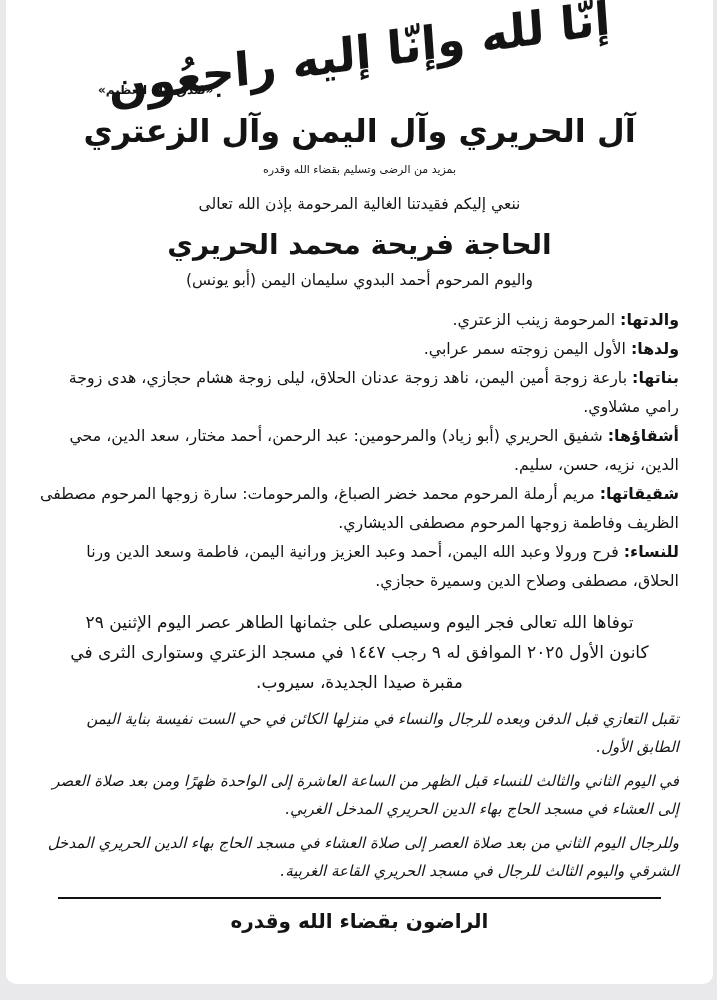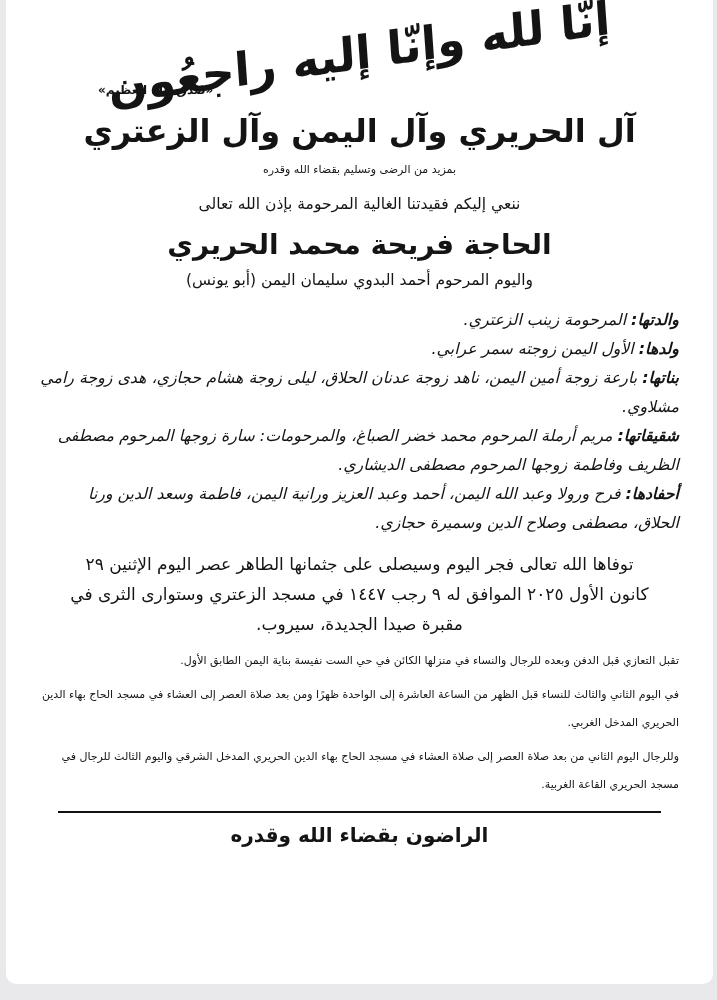--- a/index.html
+++ b/index.html
@@ -69,39 +69,39 @@
     line-height: 1.3;
   }
   .widow-line {
     margin: 6px 0 0 0;
     font-size: 15.5px;
     line-height: 1.4;
   }
   .relatives {
     margin: 14px 0 0 0;
     text-align: right;
-    font-style: italic;
   }
   .relatives p {
     margin: 0;
     font-size: 15.8px;
     line-height: 29px;
   }
   .relatives p b { font-weight: bold; }
   .funeral {
     margin: 12px 26px 0 26px;
     font-size: 17px;
     line-height: 30px;
     text-align: center;
   }
   .condolences { text-align: right; margin-top: 8px; }
   .condolences p {
     margin: 6px 0 0 0;
-    font-size: 11px;
+    font-size: 15px;
     line-height: 28px;
+    font-style: italic;
   }
   .divider {
     border: none;
     border-top: 2px solid #111;
     margin: 12px 18px 0 18px;
   }
   .footer-title {
     margin: 8px 0 0 0;
     font-size: 20px;
     font-weight: bold;
@@ -137,25 +137,29 @@
     </p>
     <p>
       <b>ولدها:</b>
       <span>الأول اليمن زوجته سمر عرابي.</span>
     </p>
     <p>
       <b>بناتها:</b>
       <span>بارعة زوجة أمين اليمن، ناهد زوجة عدنان الحلاق، ليلى زوجة هشام حجازي، هدى زوجة رامي مشلاوي.</span>
     </p>
     <p>
+      <b>أشقاؤها:</b>
+      <span>شفيق الحريري (أبو زياد) والمرحومين: عبد الرحمن، أحمد مختار، سعد الدين، محي الدين، نزيه، حسن، سليم.</span>
+    </p>
+    <p>
       <b>شقيقاتها:</b>
       <span>مريم أرملة المرحوم محمد خضر الصباغ، والمرحومات: سارة زوجها المرحوم مصطفى الظريف وفاطمة زوجها المرحوم مصطفى الديشاري.</span>
     </p>
     <p>
-      <b>أحفادها:</b>
+      <b>للنساء:</b>
       <span>فرح ورولا وعبد الله اليمن، أحمد وعبد العزيز ورانية اليمن، فاطمة وسعد الدين ورنا الحلاق، مصطفى وصلاح الدين وسميرة حجازي.</span>
     </p>
   </div>
 
   <p class="funeral">توفاها الله تعالى فجر اليوم وسيصلى على جثمانها الطاهر عصر اليوم الإثنين ٢٩ كانون الأول ٢٠٢٥ الموافق له ٩ رجب ١٤٤٧ في مسجد الزعتري وستوارى الثرى في مقبرة صيدا الجديدة، سيروب.</p>
 
   <div class="condolences">
     <p>تقبل التعازي قبل الدفن وبعده للرجال والنساء في منزلها الكائن في حي الست نفيسة بناية اليمن الطابق الأول.</p>
     <p>في اليوم الثاني والثالث للنساء قبل الظهر من الساعة العاشرة إلى الواحدة ظهرًا ومن بعد صلاة العصر إلى العشاء في مسجد الحاج بهاء الدين الحريري المدخل الغربي.</p>
     <p>وللرجال اليوم الثاني من بعد صلاة العصر إلى صلاة العشاء في مسجد الحاج بهاء الدين الحريري المدخل الشرقي واليوم الثالث للرجال في مسجد الحريري القاعة الغربية.</p>

